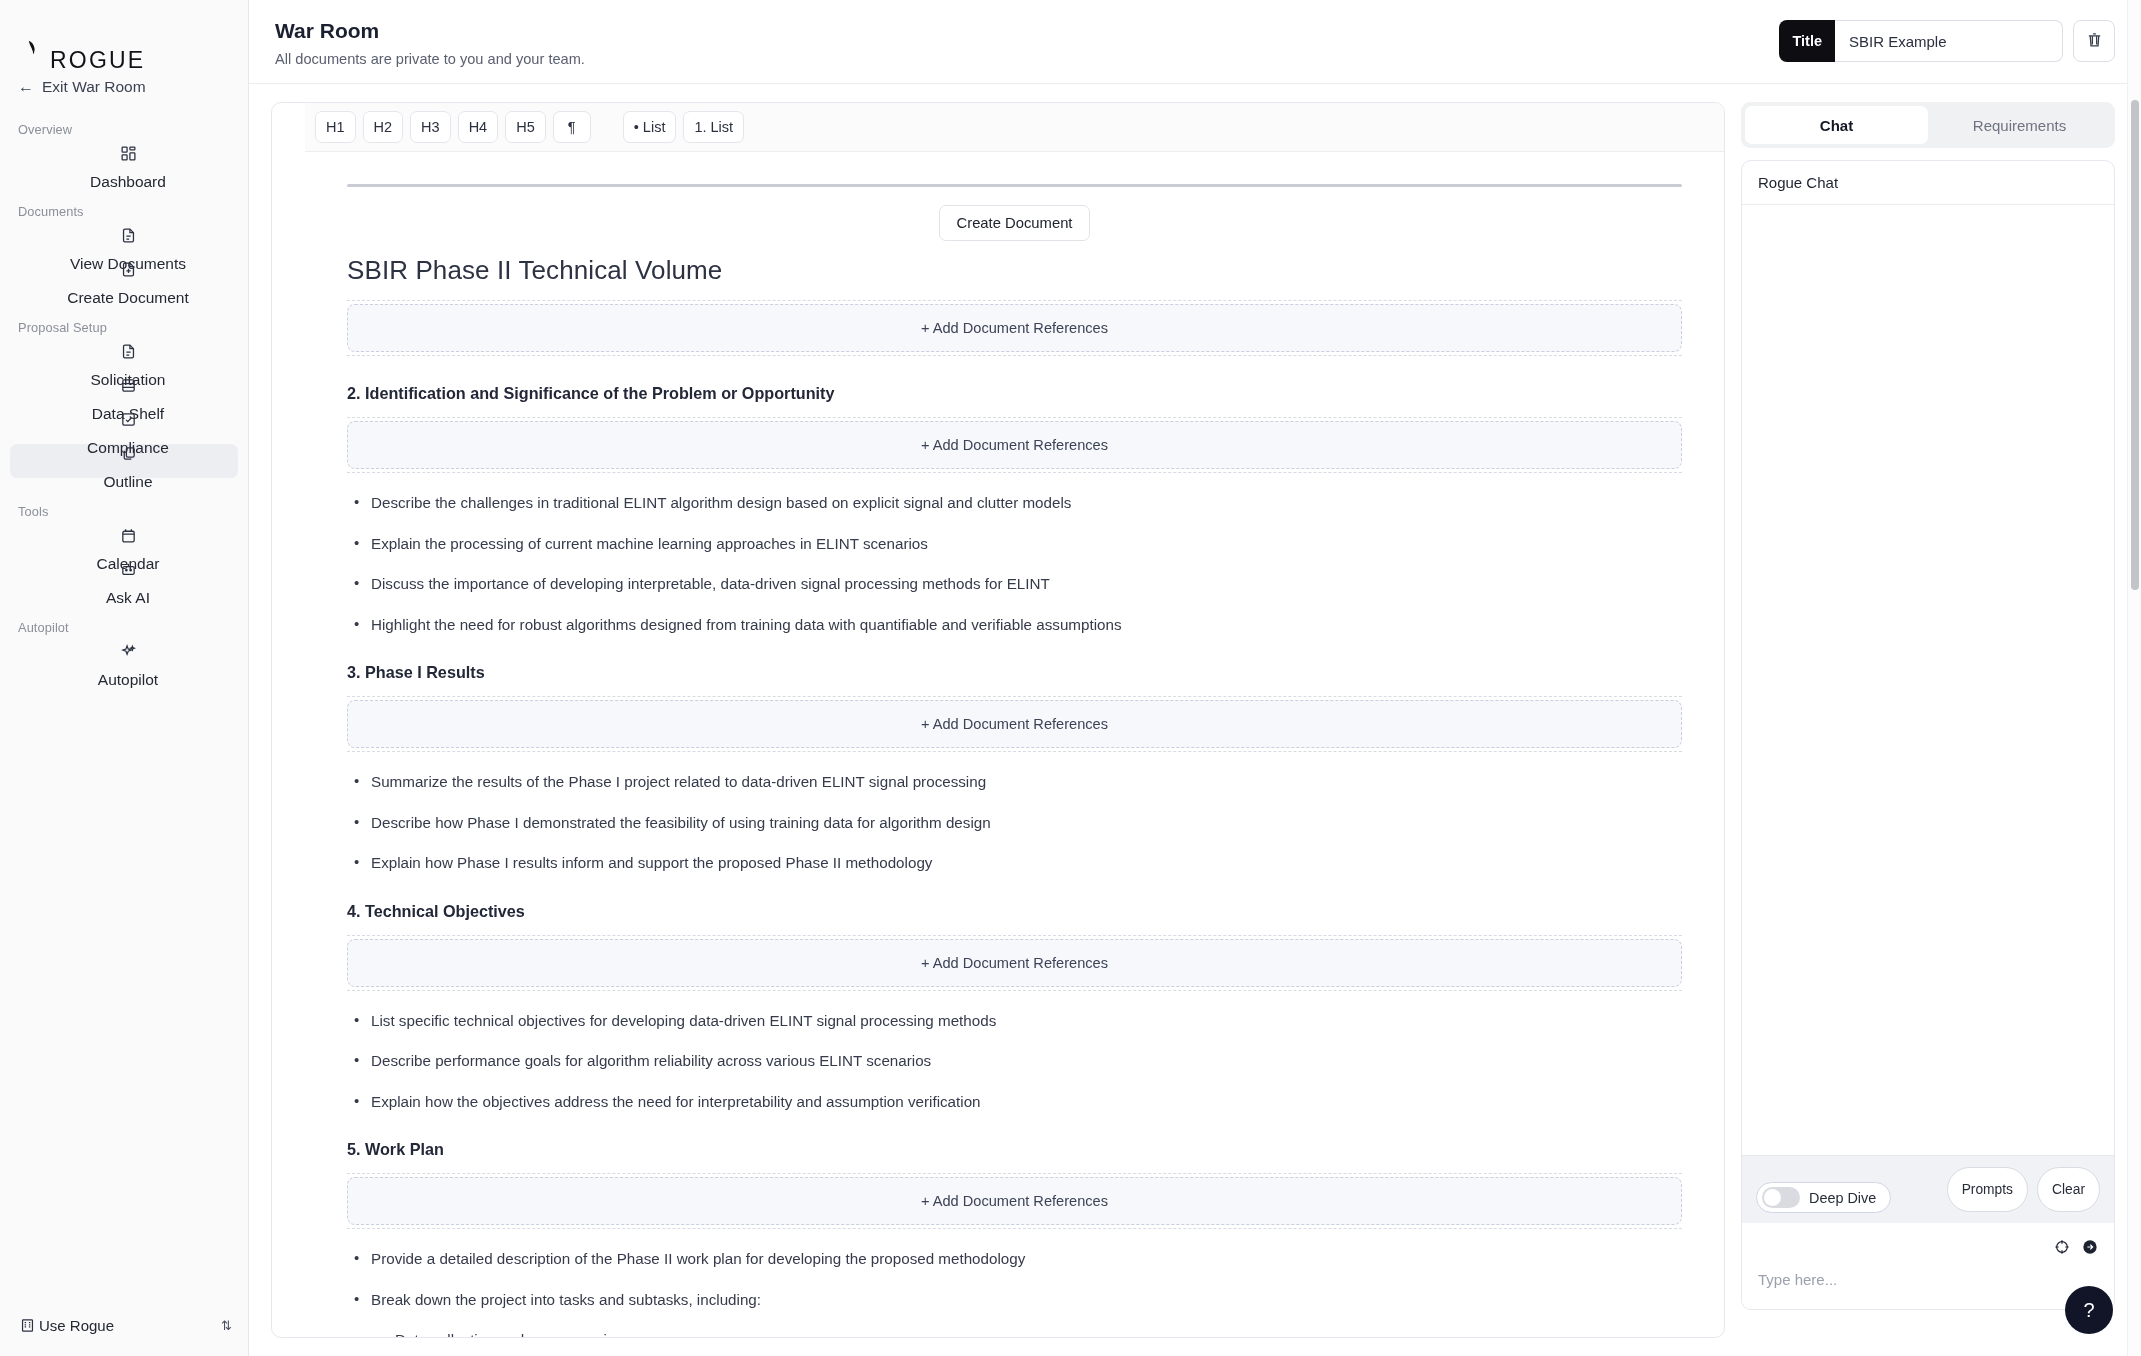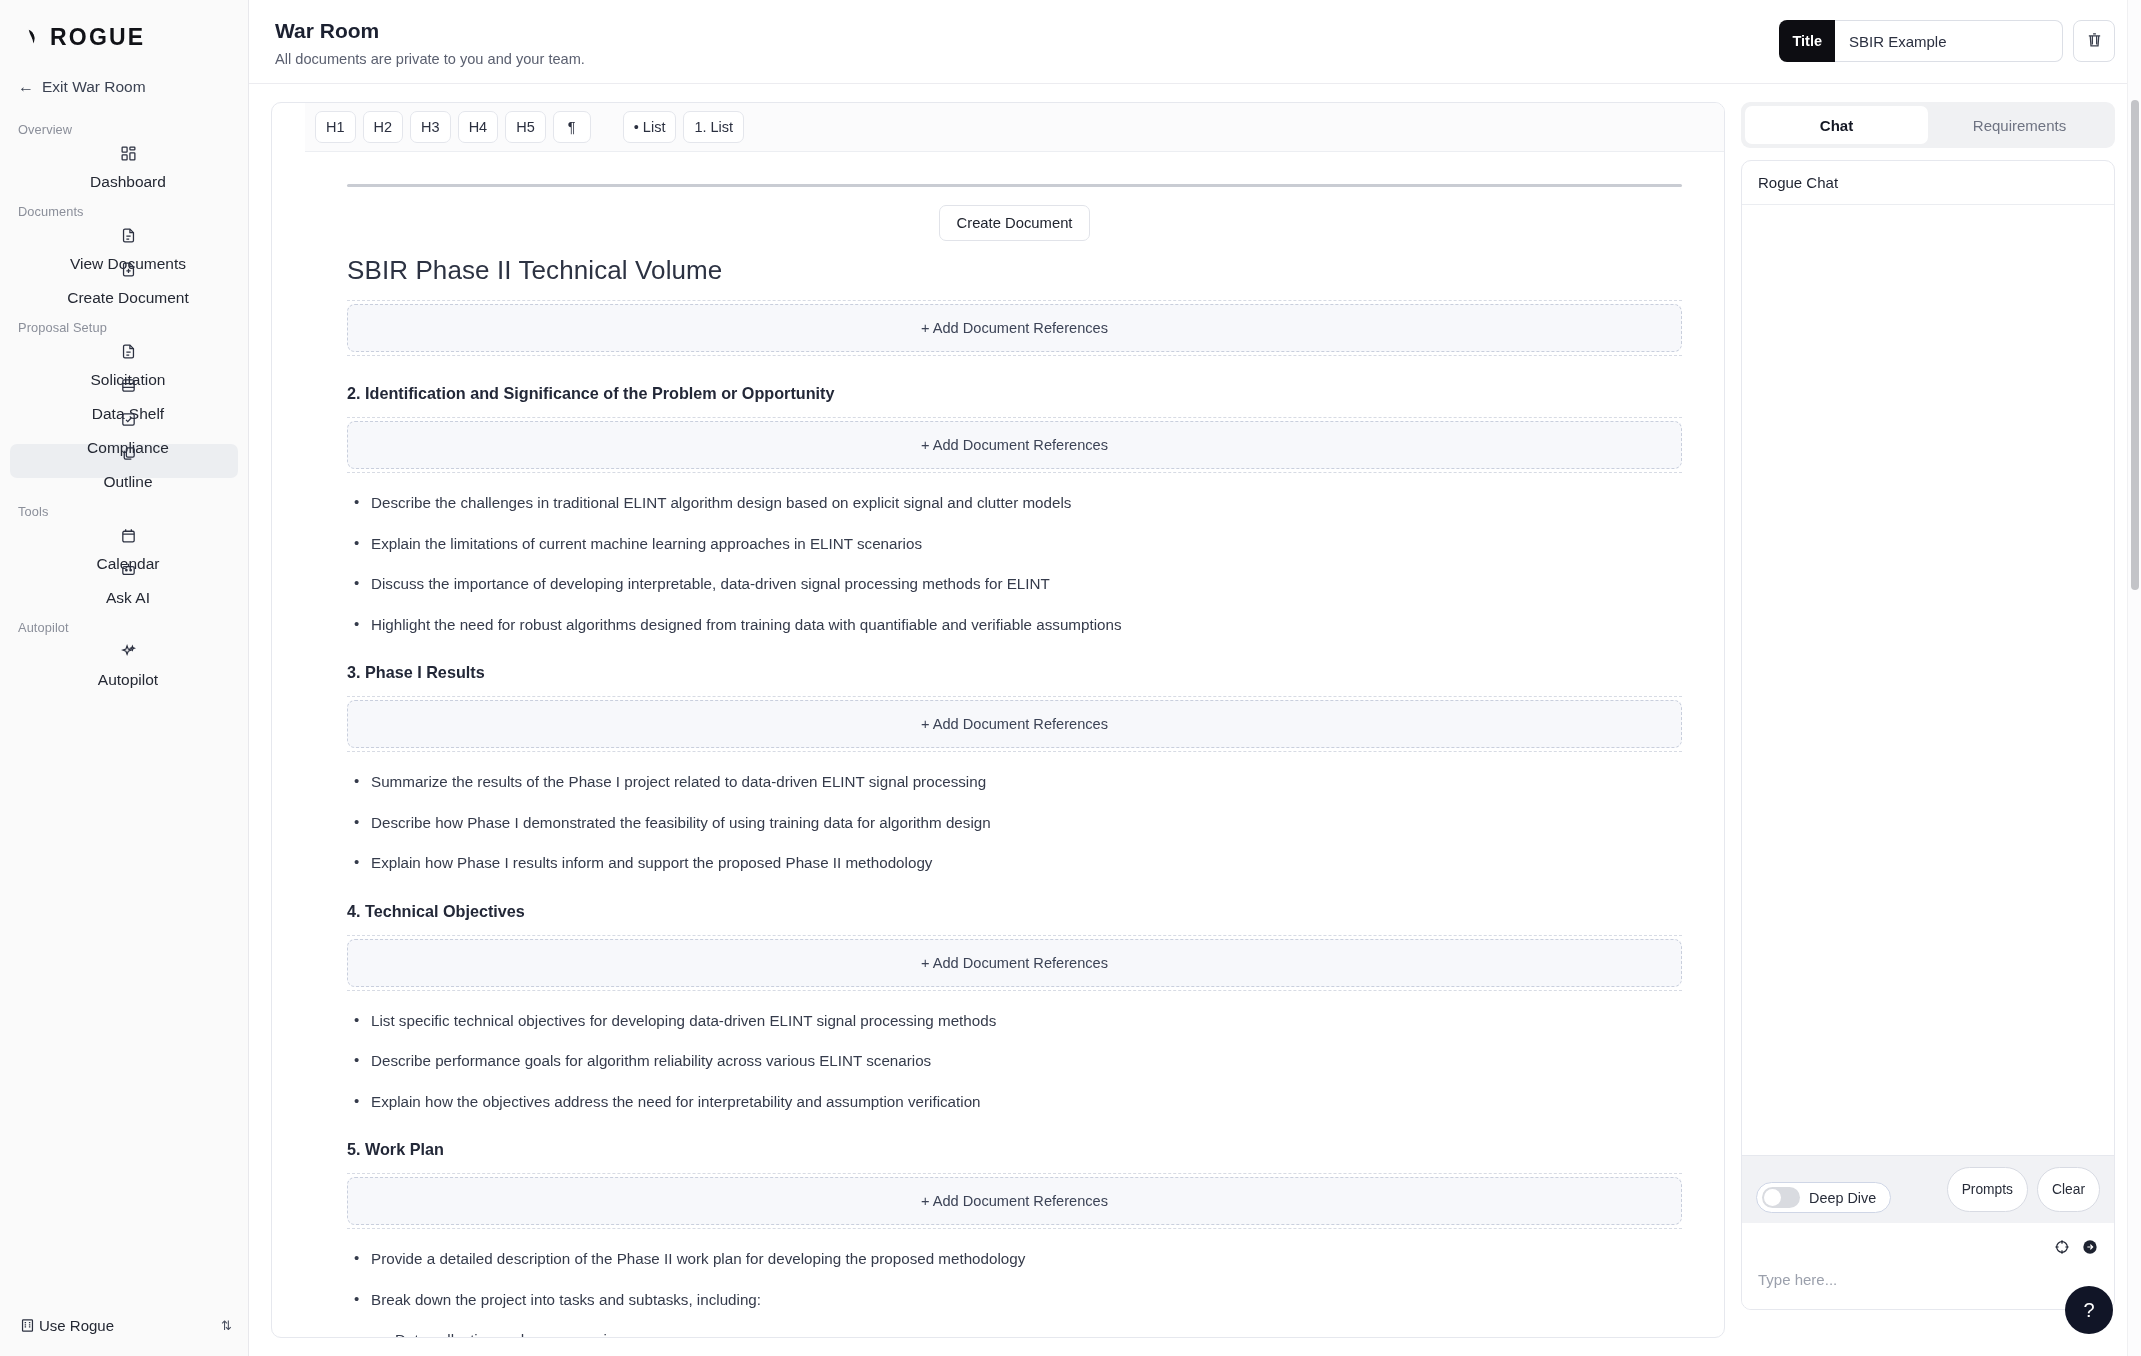--- a/index.html
+++ b/index.html
@@ -16,22 +16,22 @@
     width: 249px; min-width: 249px; height: 1356px;
     background: #fafafa;
     border-right: 1px solid #e8e8ec;
     display: flex; flex-direction: column;
     position: relative;
   }
   .logo-wrap { padding: 26px 0 0 26px; height: 62px; }
   .logo { display: flex; align-items: center; gap: 2px; }
   .logo-mark { width: 22px; height: 22px; }
   .logo-text {
-    font-size: 23px; font-weight: 700; letter-spacing: 2.2px;
-    color: #111217; line-height: 1;
+    font-size: 23px; font-weight: 400; letter-spacing: 2.2px;
+    color: #111217; line-height: 1; margin-top: 23px;
   }
   .exit-row {
     display: flex; align-items: center; gap: 8px;
     padding: 16px 0 0 18px; font-size: 15.5px; color: #3b4252;
   }
   .exit-arrow { font-size: 16px; color: #3b4252; }
 
   .nav-section { margin-top: 26px; }
   .nav-label {
     font-size: 12.8px; color: #8b8f9a; padding: 0 0 7px 18px;
@@ -437,21 +437,21 @@
             <div class="refs-outer">
               <button class="refs-btn">+ Add Document References</button>
             </div>
 
             <div class="doc-h2">2. Identification and Significance of the Problem or Opportunity</div>
             <div class="refs-outer">
               <button class="refs-btn">+ Add Document References</button>
             </div>
             <ul class="doc-list">
               <li>Describe the challenges in traditional ELINT algorithm design based on explicit signal and clutter models</li>
-              <li>Explain the limitations of current machine learning approaches in ELINT scenarios</li>
+              <li>Explain the processing of current machine learning approaches in ELINT scenarios</li>
               <li>Discuss the importance of developing interpretable, data-driven signal processing methods for ELINT</li>
               <li>Highlight the need for robust algorithms designed from training data with quantifiable and verifiable assumptions</li>
             </ul>
 
             <div class="doc-h2">3. Phase I Results</div>
             <div class="refs-outer">
               <button class="refs-btn">+ Add Document References</button>
             </div>
             <ul class="doc-list">
               <li>Summarize the results of the Phase I project related to data-driven ELINT signal processing</li>

